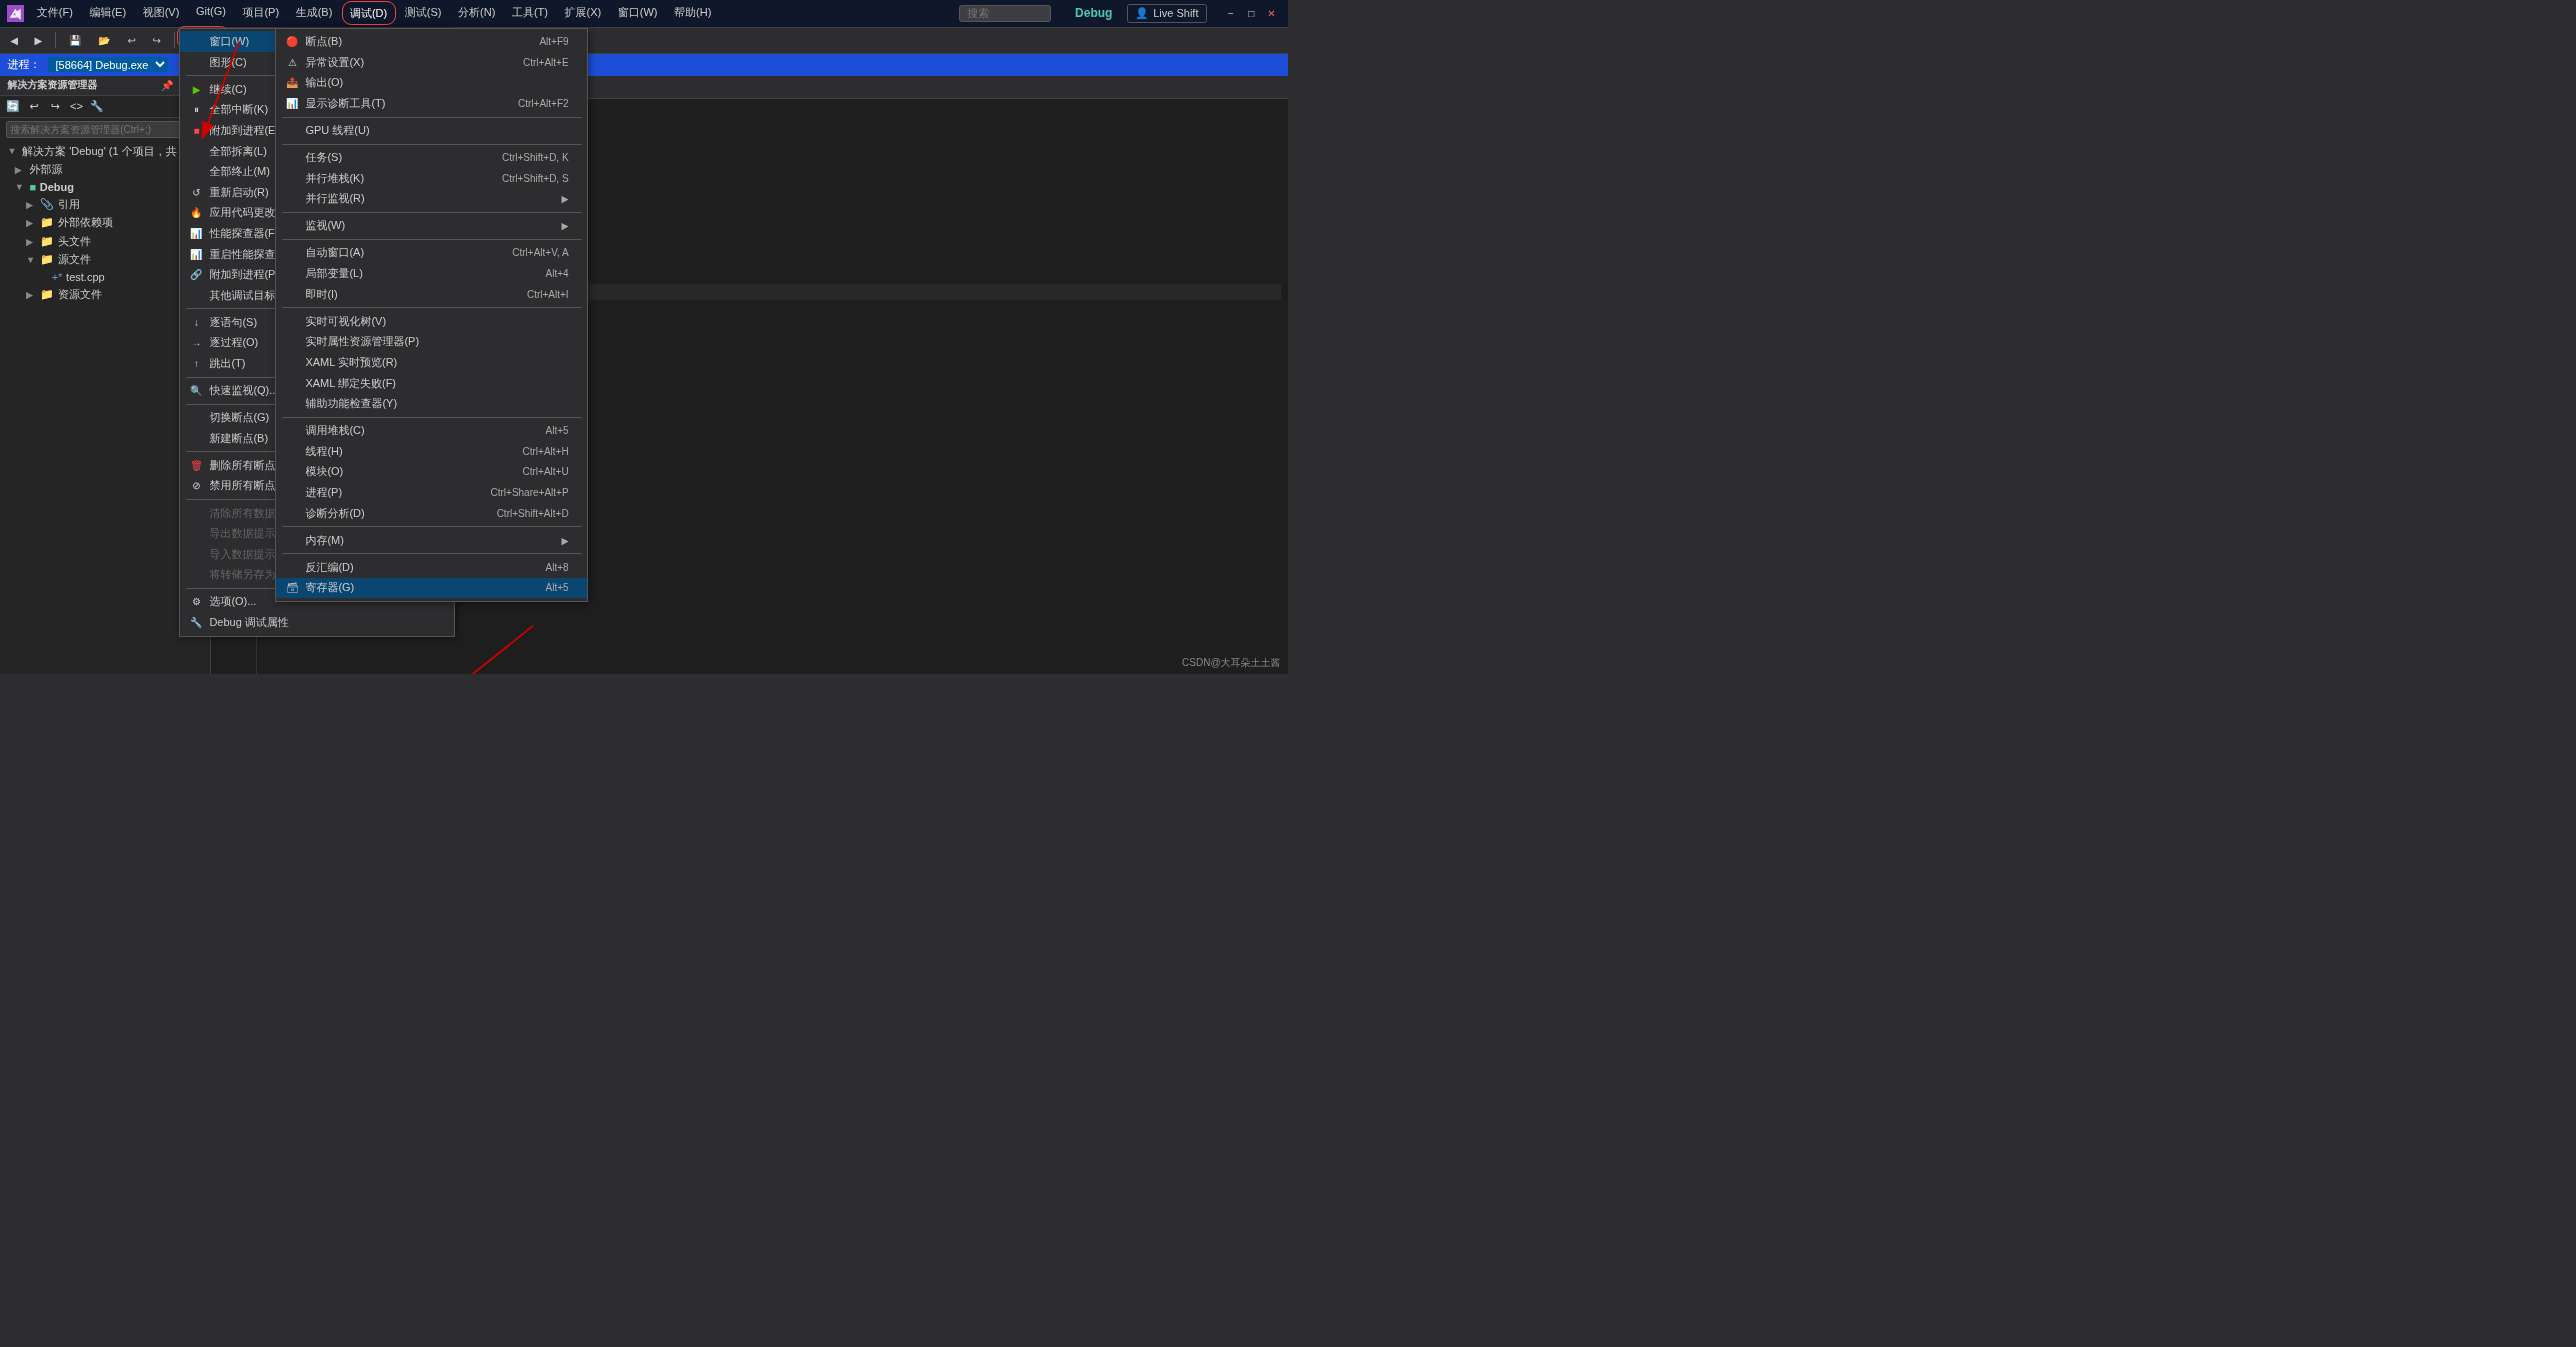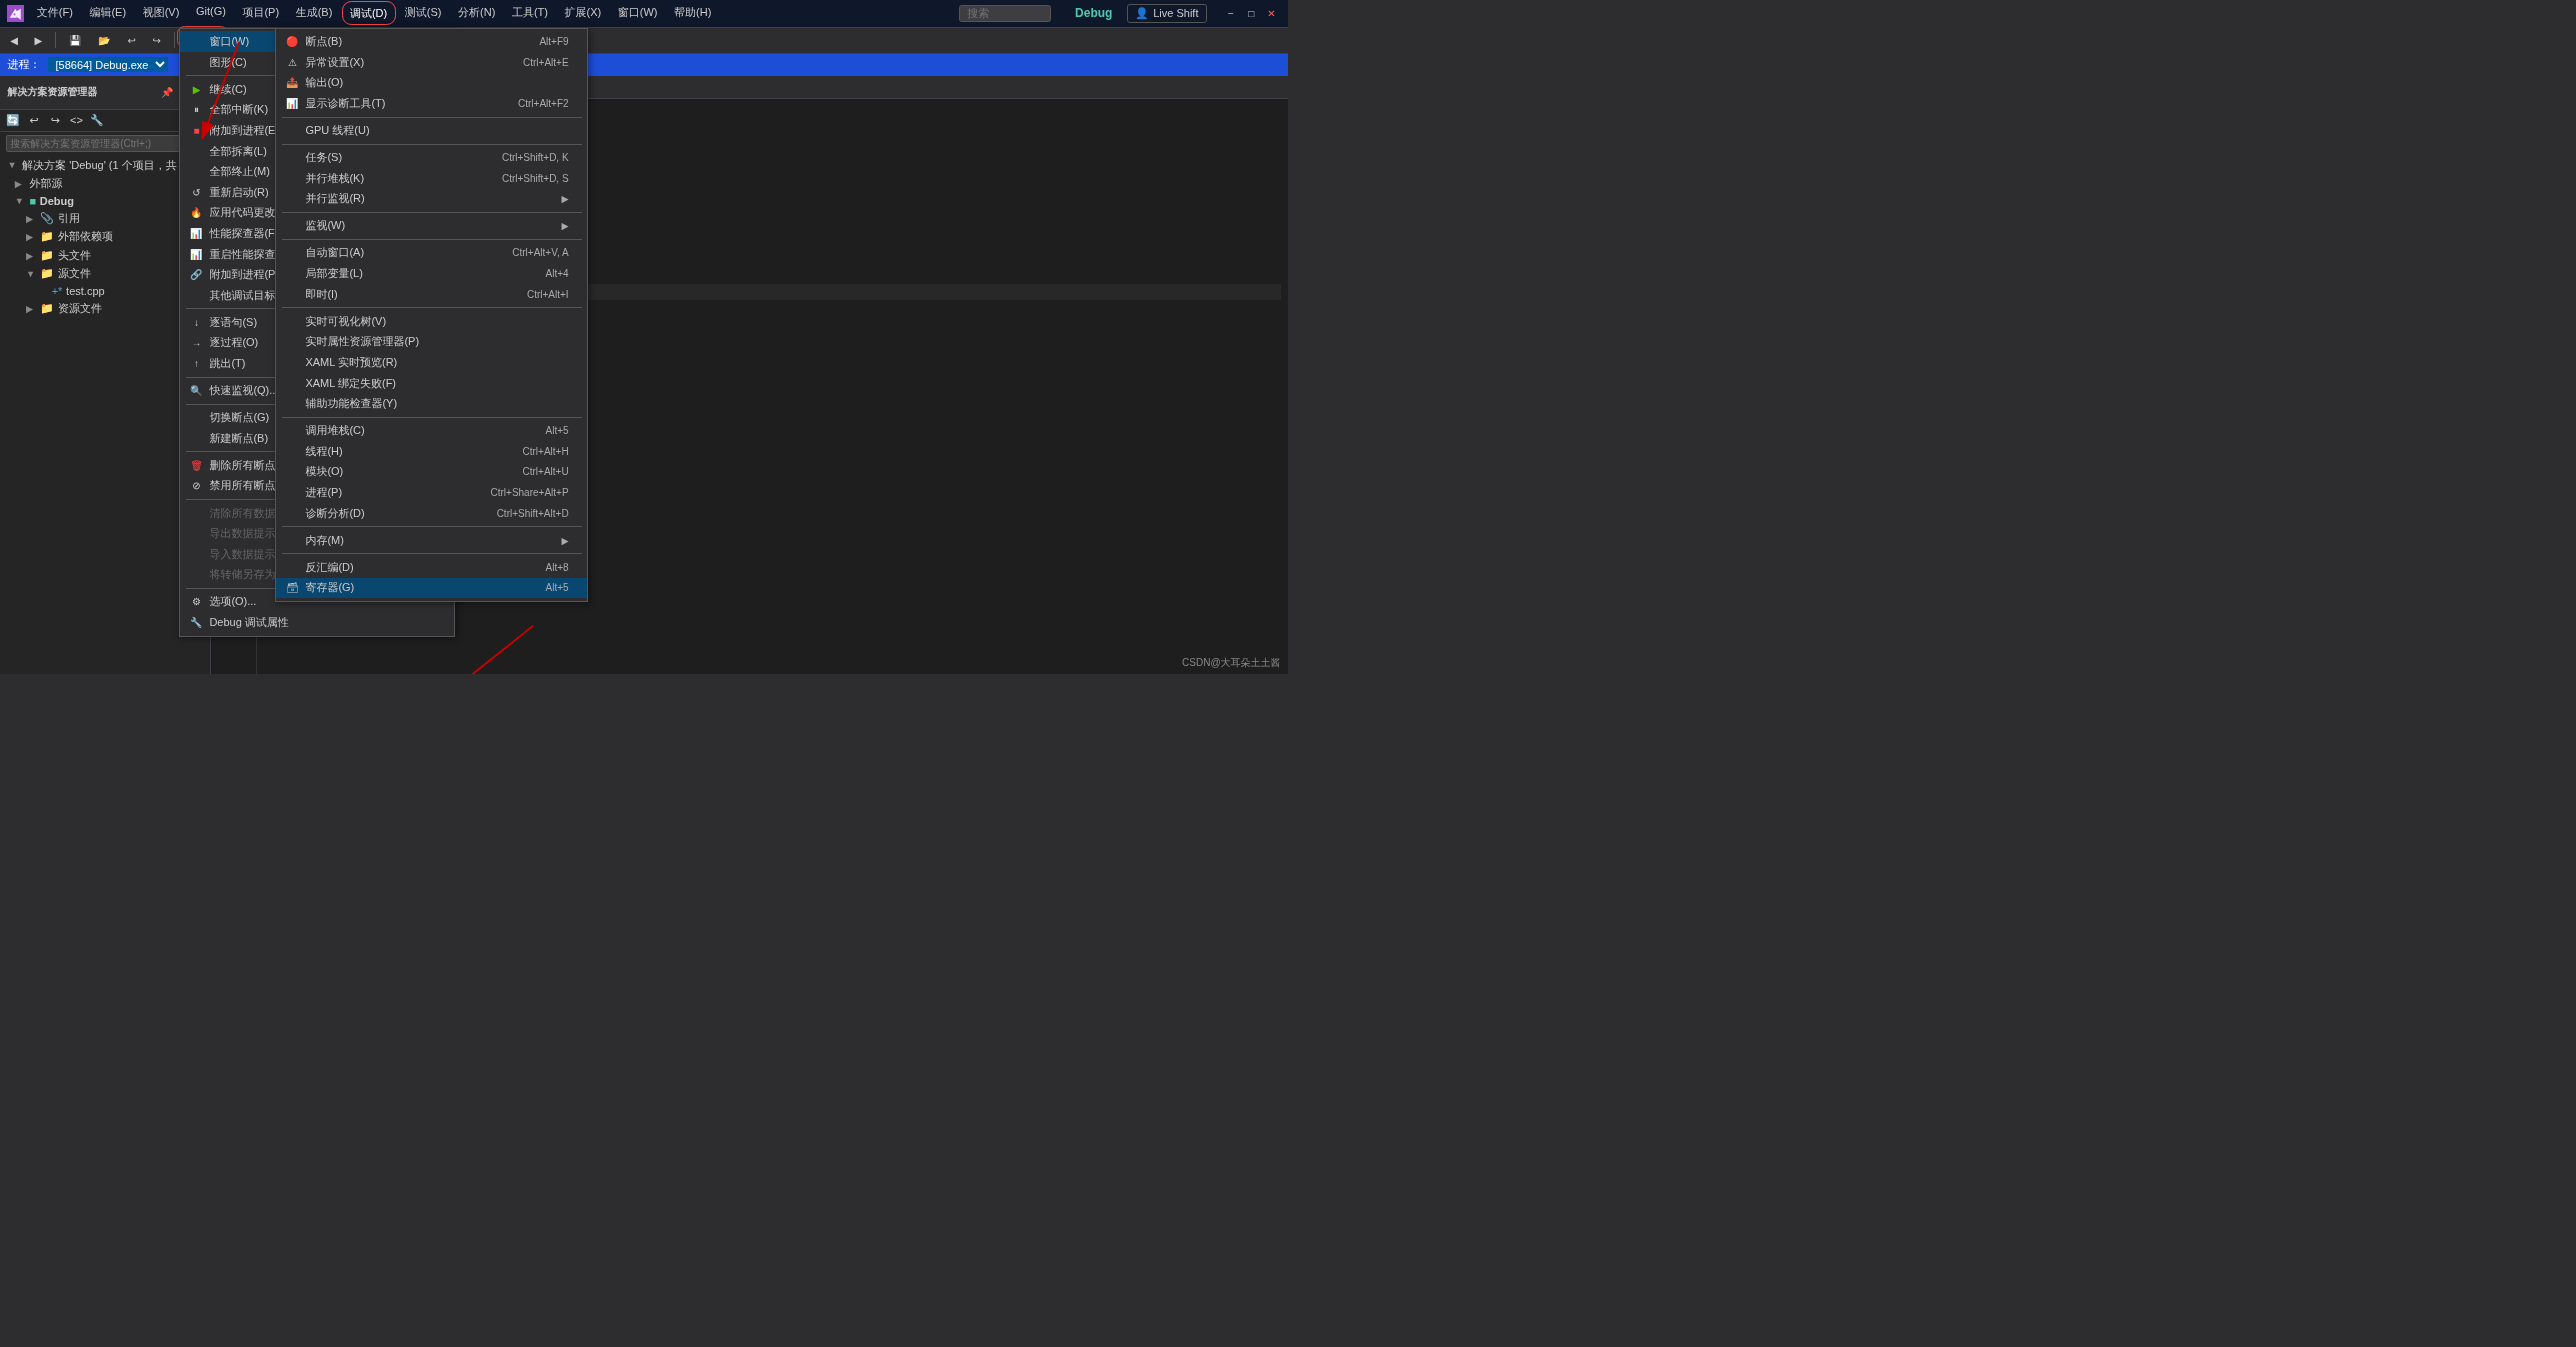--- a/index.html
+++ b/index.html
@@ -133,21 +133,21 @@
 
     
     #sidebar {
       width: 211px;
       background: #252526;
       border-right: 0.9px solid #3f3f46;
       overflow: hidden;
       flex-shrink: 0;
     }
     .sidebar-header {
-      height: 34px;
+      height: 20px;
       background: #2d2d30;
       display: flex;
       align-items: center;
       padding: 0 7.4px;
       font-size: 10px;
       color: #ccc;
       border-bottom: 0.9px solid #3f3f46;
       gap: 20px;
     }
     .sidebar-header .header-title { flex: 1; font-size: 10px; font-weight: bold; }

